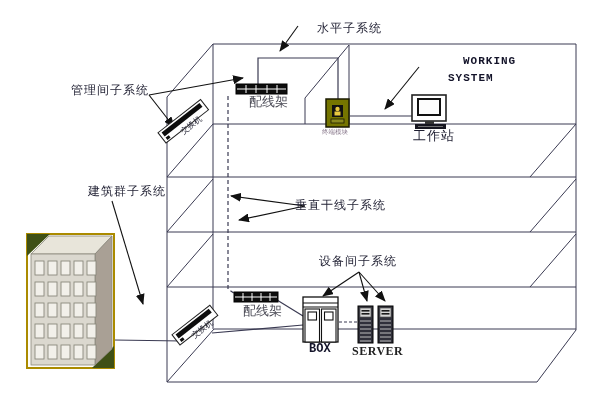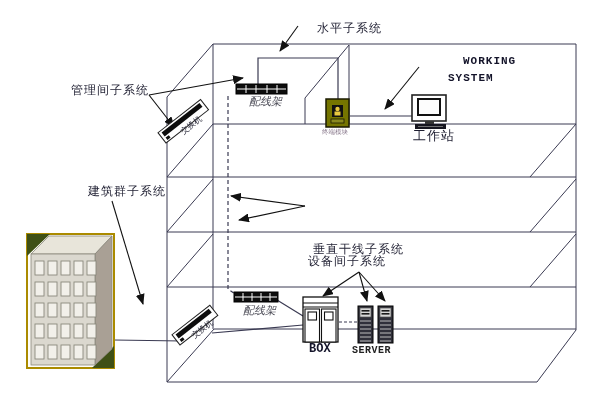--- a/index.html
+++ b/index.html
@@ -1,27 +1,27 @@
 <!DOCTYPE html>
 <html><head>
 <meta charset="utf-8">
 <style>
   html,body{margin:0;padding:0;background:#fff;}
   #stage{position:relative;width:600px;height:400px;background:#fff;overflow:hidden;
          font-family:"Liberation Serif","DejaVu Serif",serif;color:#1d1d30;text-align:right;}
   #stage svg{position:absolute;left:0;top:0;}
   .lbl{position:absolute;white-space:nowrap;line-height:1.15;}
   .cn{font-size:12px;letter-spacing:1px;color:#1d1d30;}
-  .cn-tiny{font-size:11px;letter-spacing:0;color:#4a4a55;font-style:italic;}
+  .cn-tiny{font-size:13px;letter-spacing:0;color:#4a4a55;}
   .cn-module{font-size:6.5px;color:#87768a;}
   .mono{font-family:"Liberation Mono","DejaVu Sans Mono",monospace;font-weight:bold;}
   .working{font-size:11px;font-weight:bold;letter-spacing:1px;color:#14142a;}
   .boxlbl{font-size:12px;color:#14142a;}
-  .serverlbl{font-family:Liberation Mono, monospace;
-             font-size:10px;font-weight:bold;letter-spacing:.5px;color:#222;}
+  .serverlbl{font-family:Liberation Serif, serif;
+             font-size:12px;font-weight:bold;letter-spacing:.5px;color:#222;}
   .rot{transform:rotate(-38deg);transform-origin:0 0;font-size:8px;letter-spacing:0;color:#2a2a3a;}
 </style>
 </head>
 <body>
 
 <div id="stage">
 
   <svg width="600" height="400" viewBox="0 0 600 400">
     <defs>
       <marker id="ah" markerWidth="12" markerHeight="9" refX="10" refY="4.5" orient="auto" markerUnits="userSpaceOnUse">
@@ -197,22 +197,22 @@
           <line x1="2" y1="27" x2="13" y2="27"></line>
         <line x1="2" y1="31" x2="13" y2="31"></line>
           <line x1="2" y1="35" x2="13" y2="35"></line>
       </g>
     </g>
   </svg>
 
   <span class="lbl cn" style="left:317px;top:22px;">水平子系统</span>
   <span class="lbl cn" style="left:71px;top:84px;">管理间子系统</span>
   <span class="lbl cn" style="left:88px;top:185px;">建筑群子系统</span>
-  <span class="lbl cn" style="left:313px;top:199px;margin-top:44px;">垂直干线子系统</span>
-  <span class="lbl cn" style="left:308px;top:255px;">设备间子系统</span>
+  <span class="lbl cn" style="left:295px;top:199px;">垂直干线子系统</span>
+  <span class="lbl cn" style="left:319px;top:255px;">设备间子系统</span>
 
   <span class="lbl mono working" style="left:424px;top:55px;margin-left:39px;">WORKING</span>
   <span class="lbl mono working" style="left:448px;top:72px;">SYSTEM</span>
 
   <span class="lbl cn" style="left:413px;top:129px;font-size:13px;">工作站</span>
 
   <span class="lbl cn-tiny" style="left:249px;top:95px;">配线架</span>
   <span class="lbl cn-tiny" style="left:243px;top:304px;">配线架</span>
   <span class="lbl cn-module" style="left:322px;top:128px;">终端模块</span>
 

